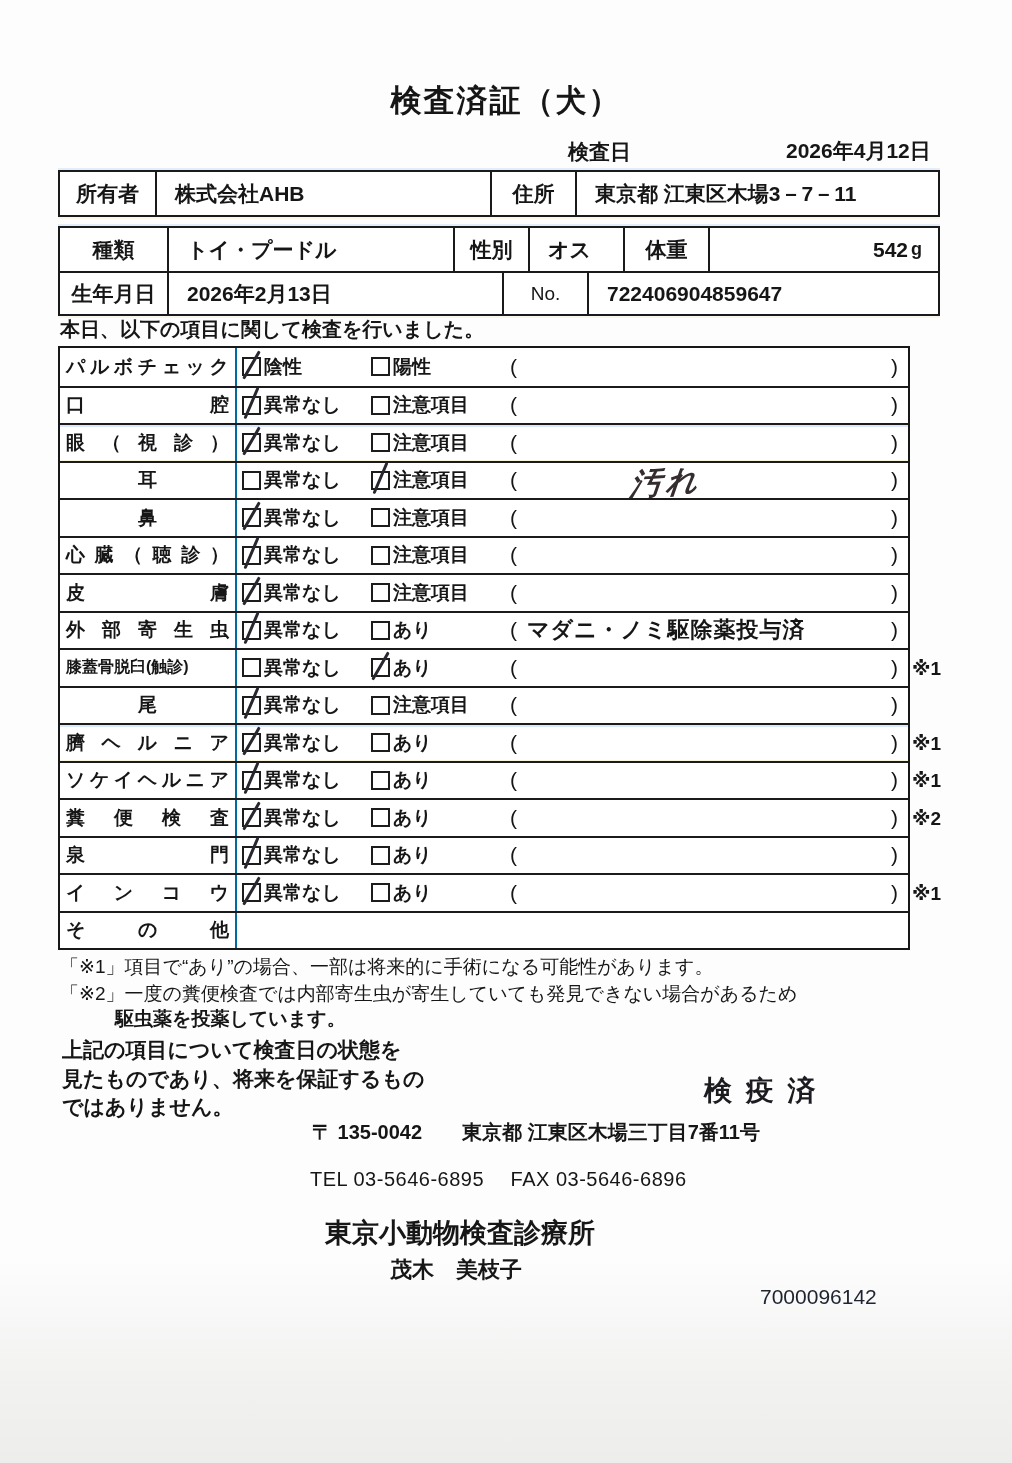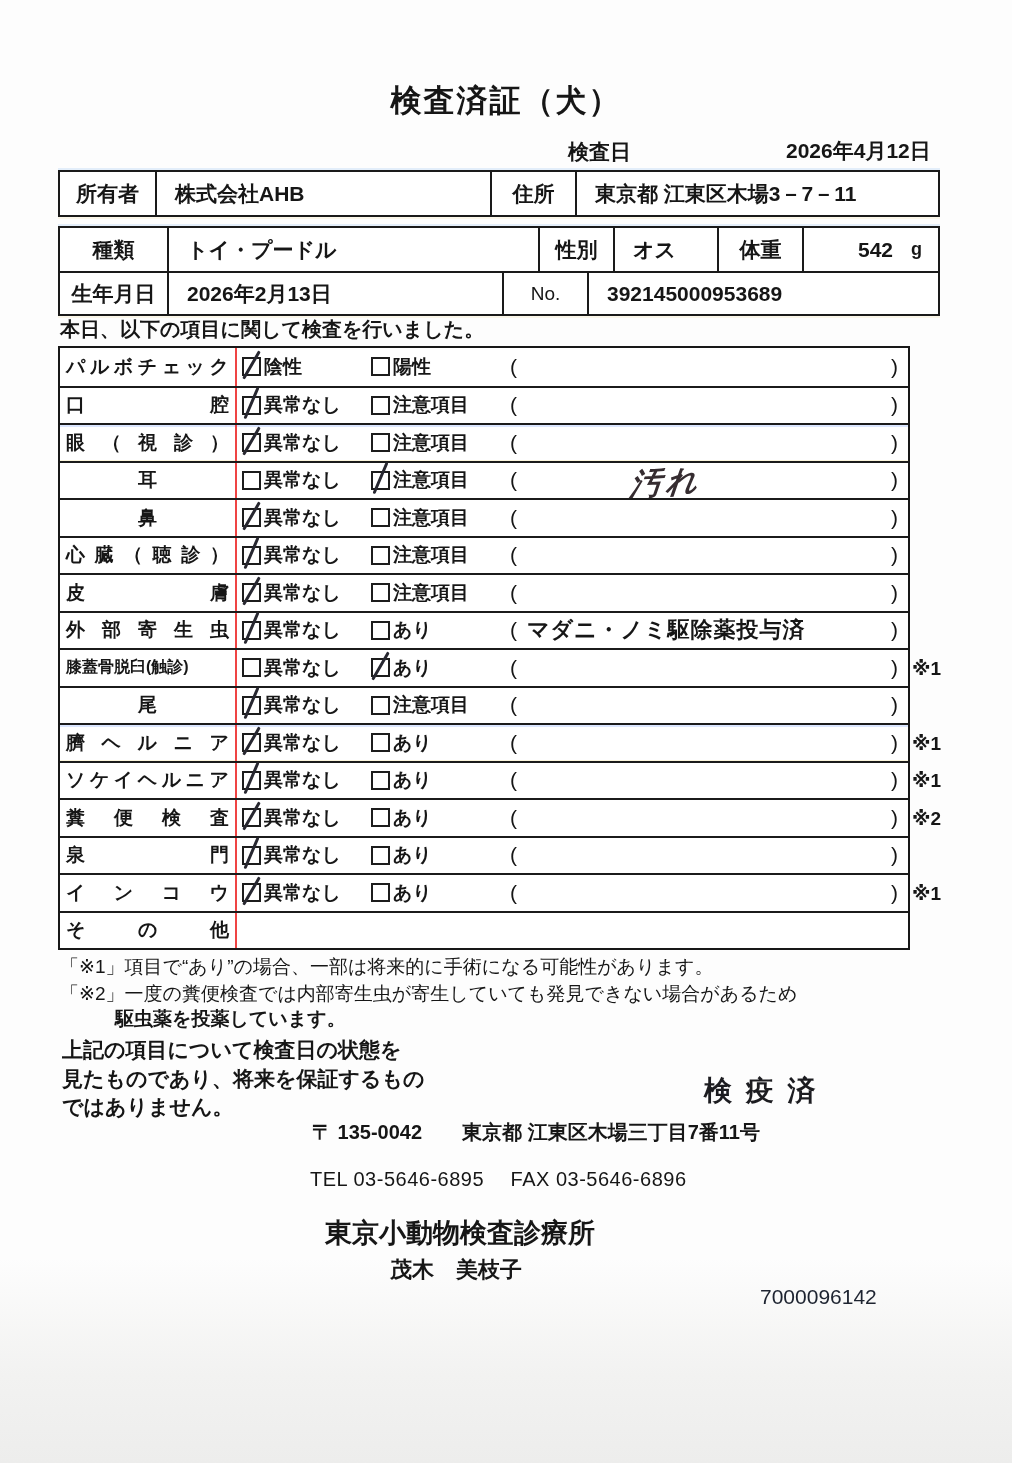--- a/index.html
+++ b/index.html
@@ -18,31 +18,31 @@
   
   .tbl{border:2px solid #1a1a1a;box-sizing:border-box;background:#fff;
        box-shadow:0 -2px 0 rgba(110,170,240,.18),0 2px 0 rgba(235,210,120,.15);}
   .trow{display:flex;height:43px;box-sizing:border-box;}
   .trow + .trow{border-top:2px solid #1a1a1a;}
   .cell{display:flex;align-items:center;box-sizing:border-box;font-size:21px;font-weight:600;}
   .cell + .cell{border-left:2px solid #1a1a1a;}
   .cell.lab-c{justify-content:center;}
   .cell.val{padding-left:18px;font-weight:600;}
   .cell.num{font-size:21px;}
-  .wcell{justify-content:flex-end;padding-right:16px;gap:18px;}
+  .wcell{justify-content:flex-end;padding-right:16px;gap:3px;}
   .wunit{font-size:18px;font-weight:600;}
   .no-lab{font-size:19px;font-weight:500;}
   
   .intro{left:60px;top:316px;font-size:20px;font-weight:700;}
   
   .insp{left:58px;top:346px;width:852px;border:2px solid #181818;box-sizing:border-box;background:#fff;}
   .irow{display:flex;align-items:stretch;height:37.5px;position:relative;box-sizing:border-box;}
   .irow + .irow{border-top:2px solid #1b1b1b;}
   .irow.fr1{box-shadow:inset 0 3px 0 -1px rgba(90,140,255,.22), inset 0 -2px 0 -1px rgba(240,210,90,.2);}
-  .lab{width:177px;border-right:2px solid #ef4444;box-sizing:border-box;display:flex;align-items:center;padding:16px 6px;}
+  .lab{width:177px;border-right:2px solid #0369a1;box-sizing:border-box;display:flex;align-items:center;padding:16px 6px;}
   .lab-in{display:block;width:100%;font-size:19px;font-weight:600;text-align:justify;text-align-last:justify;white-space:nowrap;}
   .lab-in.c{text-align:center;text-align-last:center;}
   .lab-in.k{font-size:16px;text-align:left;text-align-last:left;letter-spacing:0;}
   .content{flex:1;display:flex;align-items:center;padding-left:5px;font-size:19px;font-weight:600;}
   .opt{display:flex;align-items:center;}
   .o1{width:129px;}
   .o2{width:139px;}
   .cb{width:15px;height:15px;border:2.5px solid #1c1c1c;display:inline-block;box-sizing:content-box;margin-right:3px;position:relative;flex:none;background:#fff;}
   .cb .slash{display:none;}
   .cb.checked .slash{display:block;position:absolute;left:6px;top:-10px;width:3px;height:32px;background:#272730;transform:rotate(30deg);border-radius:2px;}
@@ -83,34 +83,34 @@
       <div class="cell lab-c" style="width:95px;">所有者</div>
       <div class="cell val" style="width:335px;">株式会社AHB</div>
       <div class="cell lab-c" style="width:85px;">住所</div>
       <div class="cell val" style="flex:1;">東京都 江東区木場3－7－11</div>
     </div>
   </div>
 
   <div class="abs tbl" style="left:58px;top:226px;width:882px;">
     <div class="trow">
       <div class="cell lab-c" style="width:107px;">種類</div>
-      <div class="cell val" style="width:371px;">トイ・プードル</div>
+      <div class="cell val" style="width:286px;">トイ・プードル</div>
       <div class="cell lab-c" style="width:75px;">性別</div>
-      <div class="cell val" style="width:104px;">オス</div>
+      <div class="cell val" style="width:95px;">オス</div>
       <div class="cell lab-c" style="width:85px;">体重</div>
       <div class="cell wcell" style="flex:1;">
         <span>542</span>
         <span class="wunit">g</span>
       </div>
     </div>
     <div class="trow">
       <div class="cell lab-c" style="width:107px;border-radius:8px;">生年月日</div>
       <div class="cell val" style="width:335px;">2026年2月13日</div>
       <div class="cell lab-c no-lab" style="width:85px;">No.</div>
-      <div class="cell val num" style="flex:1;">392145000953689</div>
+      <div class="cell val num" style="flex:1;">722406904859647</div>
     </div>
   </div>
 
   <div class="abs intro">本日、以下の項目に関して検査を行いました。</div>
 
   <div class="abs insp" id="insp-table">
       <div class="irow">
       <div class="lab">
         <span class="lab-in">パルボチェック</span>
       </div>

